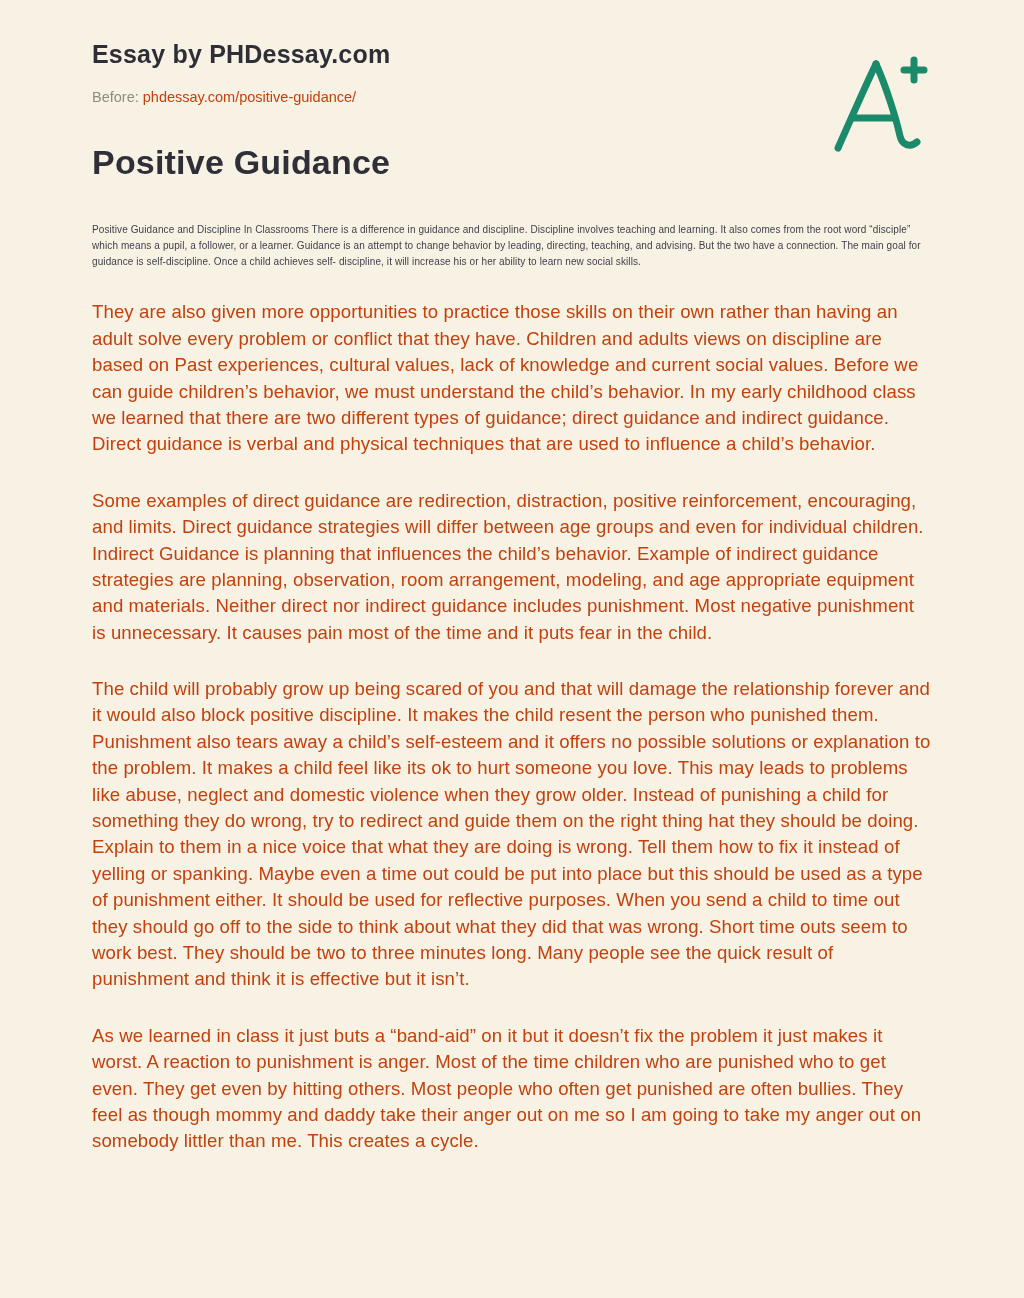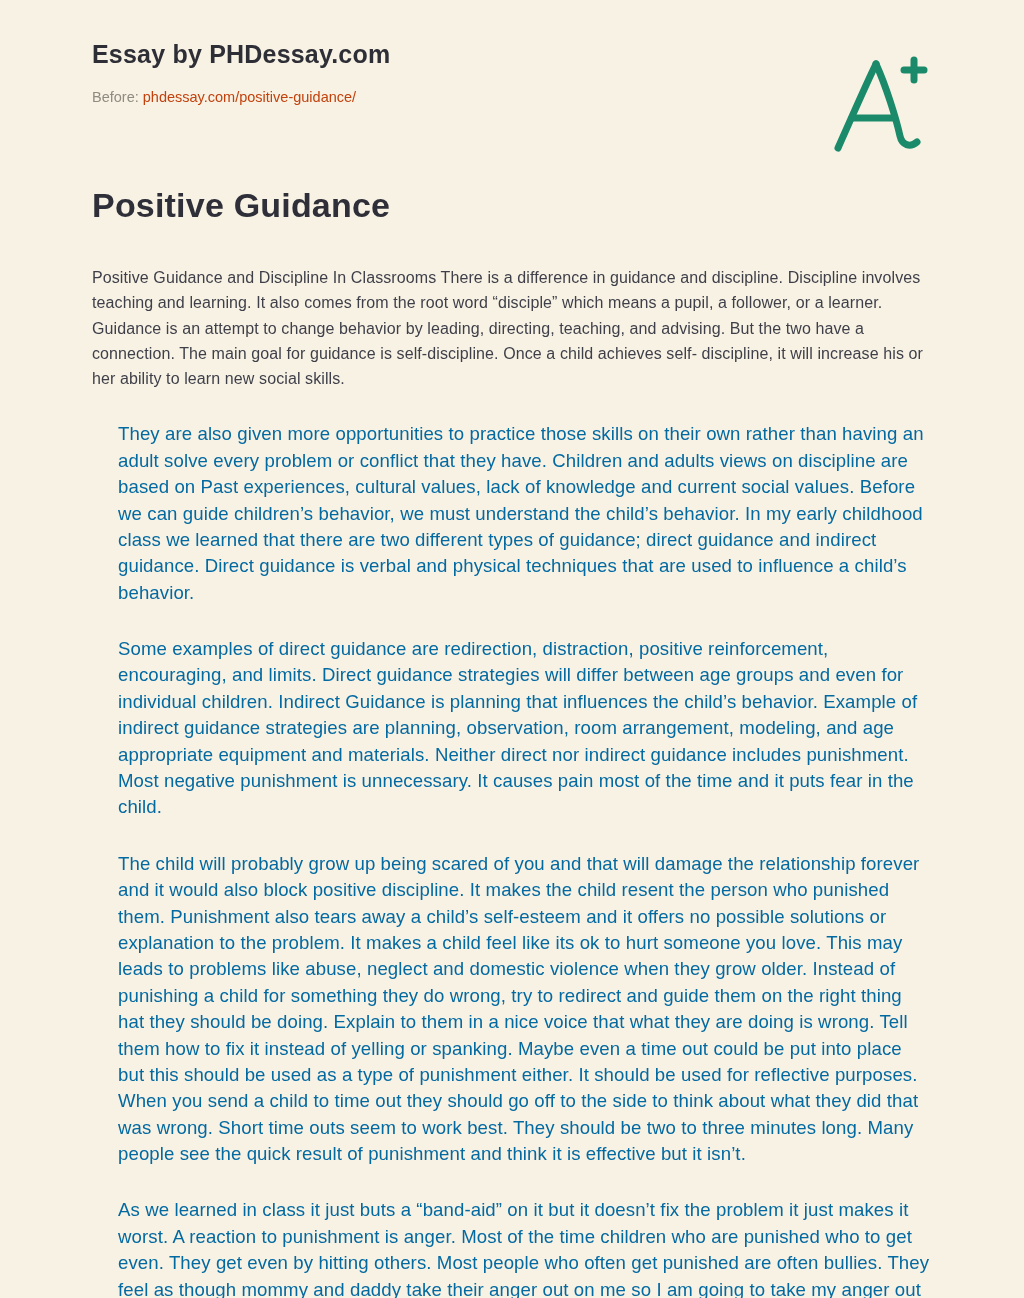--- a/index.html
+++ b/index.html
@@ -35,43 +35,42 @@
     text-decoration: none;
   }
   .logo {
     position: absolute;
     top: 52px;
     right: 96px;
     width: 104px;
     height: 104px;
   }
   .page-title {
-    margin-top: 81px;
+    margin-top: 38px;
     font-size: 34px;
     font-weight: 600;
     color: #2e2f38;
     letter-spacing: 0.2px;
   }
   .intro {
     margin-top: 40px;
-    font-size: 16px;
+    font-size: 10px;
     line-height: 1.58;
     color: #3e3f49;
     max-width: 848px;
     letter-spacing: 0.1px;
   }
   .body-paragraph {
     margin-top: 30px;
     margin-bottom: 0;
     font-size: 18.6px;
     line-height: 1.42;
-    color: #0369a1;
+    color: #c2410c;
     max-width: 852px;
     letter-spacing: 0.1px;
-    margin-left: 26px;
   }
 </style>
 </head>
 <body style="background: rgb(248, 242, 228);">
 
 <div class="container">
 
   <div class="byline">Essay by PHDessay.com</div>
 
   <div class="source-line">

